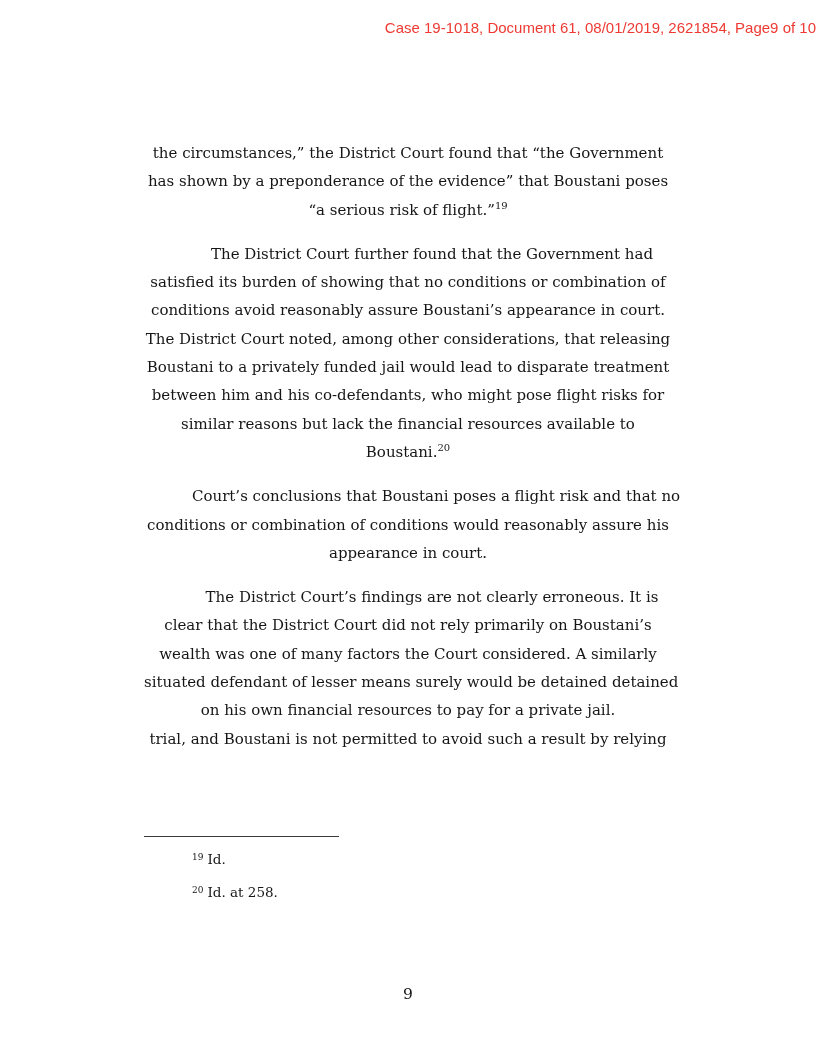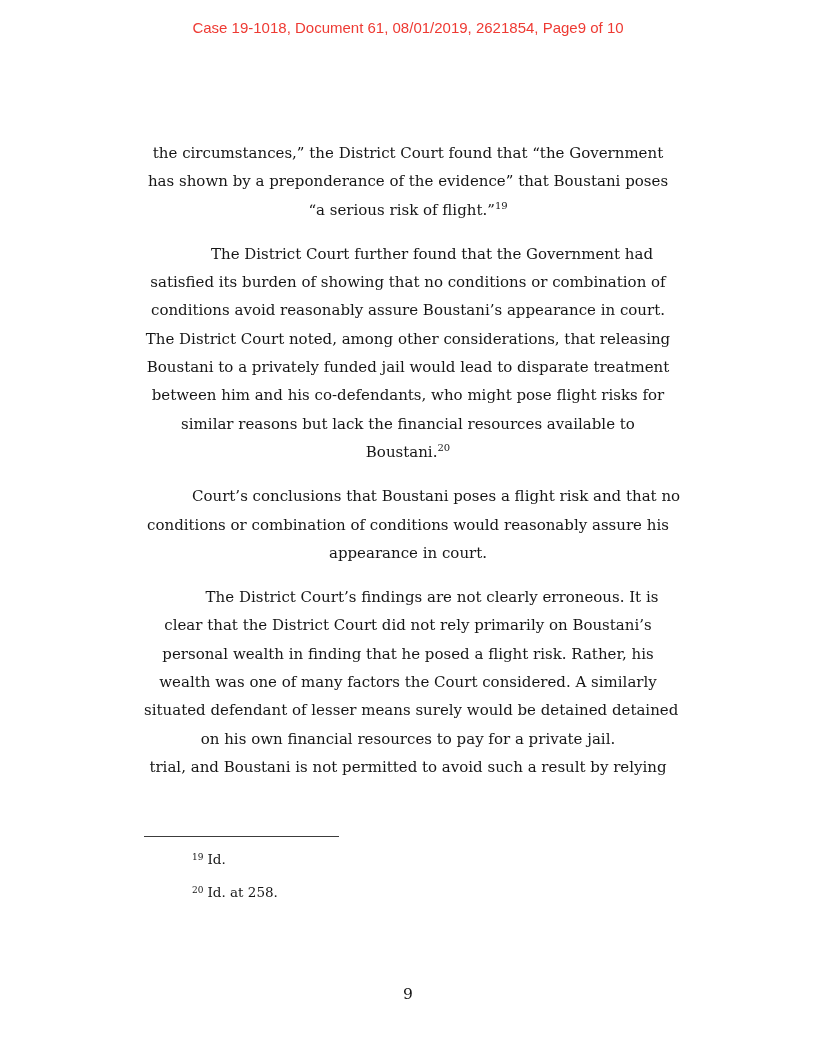--- a/index.html
+++ b/index.html
@@ -14,21 +14,21 @@
     background: #ffffff;
     font-family: "DejaVu Serif", serif;
     color: #161616;
     overflow: hidden;
   }
   .stamp {
     position: absolute;
     top: 19px;
     left: 0;
     width: 100%;
-    text-align: center;
+    text-align: right;
     font-family: "Liberation Sans", sans-serif;
     font-size: 15px;
     font-weight: 400;
   }
   .doc-body {
     position: absolute;
     left: 144px;
     top: 139px;
     width: 528px;
     font-size: 15px;
@@ -110,21 +110,20 @@
         <span class="line"><span>Boustani.</span><sup>20</sup></span>
       </p>
       <p class="para indent">
         <span class="line"><span>Court’s conclusions that Boustani poses a flight risk and that no</span></span>
         <span class="line"><span>conditions or combination of conditions would reasonably assure his</span></span>
         <span class="line"><span>appearance in court.</span></span>
       </p>
       <p class="para indent">
         <span class="line"><span>The District Court’s findings are not clearly erroneous. It is</span></span>
         <span class="line"><span>clear that the District Court did not rely primarily on Boustani’s</span></span>
-        <span class="line"><span>personal wealth in finding that he posed a flight risk. Rather, his</span></span>
         <span class="line"><span>wealth was one of many factors the Court considered. A similarly</span></span>
         <span class="line"><span>situated defendant of lesser means surely would be detained detained</span></span>
         <span class="line"><span>on his own financial resources to pay for a private jail.</span></span>
         <span class="line"><span>trial, and Boustani is not permitted to avoid such a result by relying</span></span>
       </p>
     </div>
 
   <div class="footnotes">
     <div class="fn-rule"></div>
     <div>

